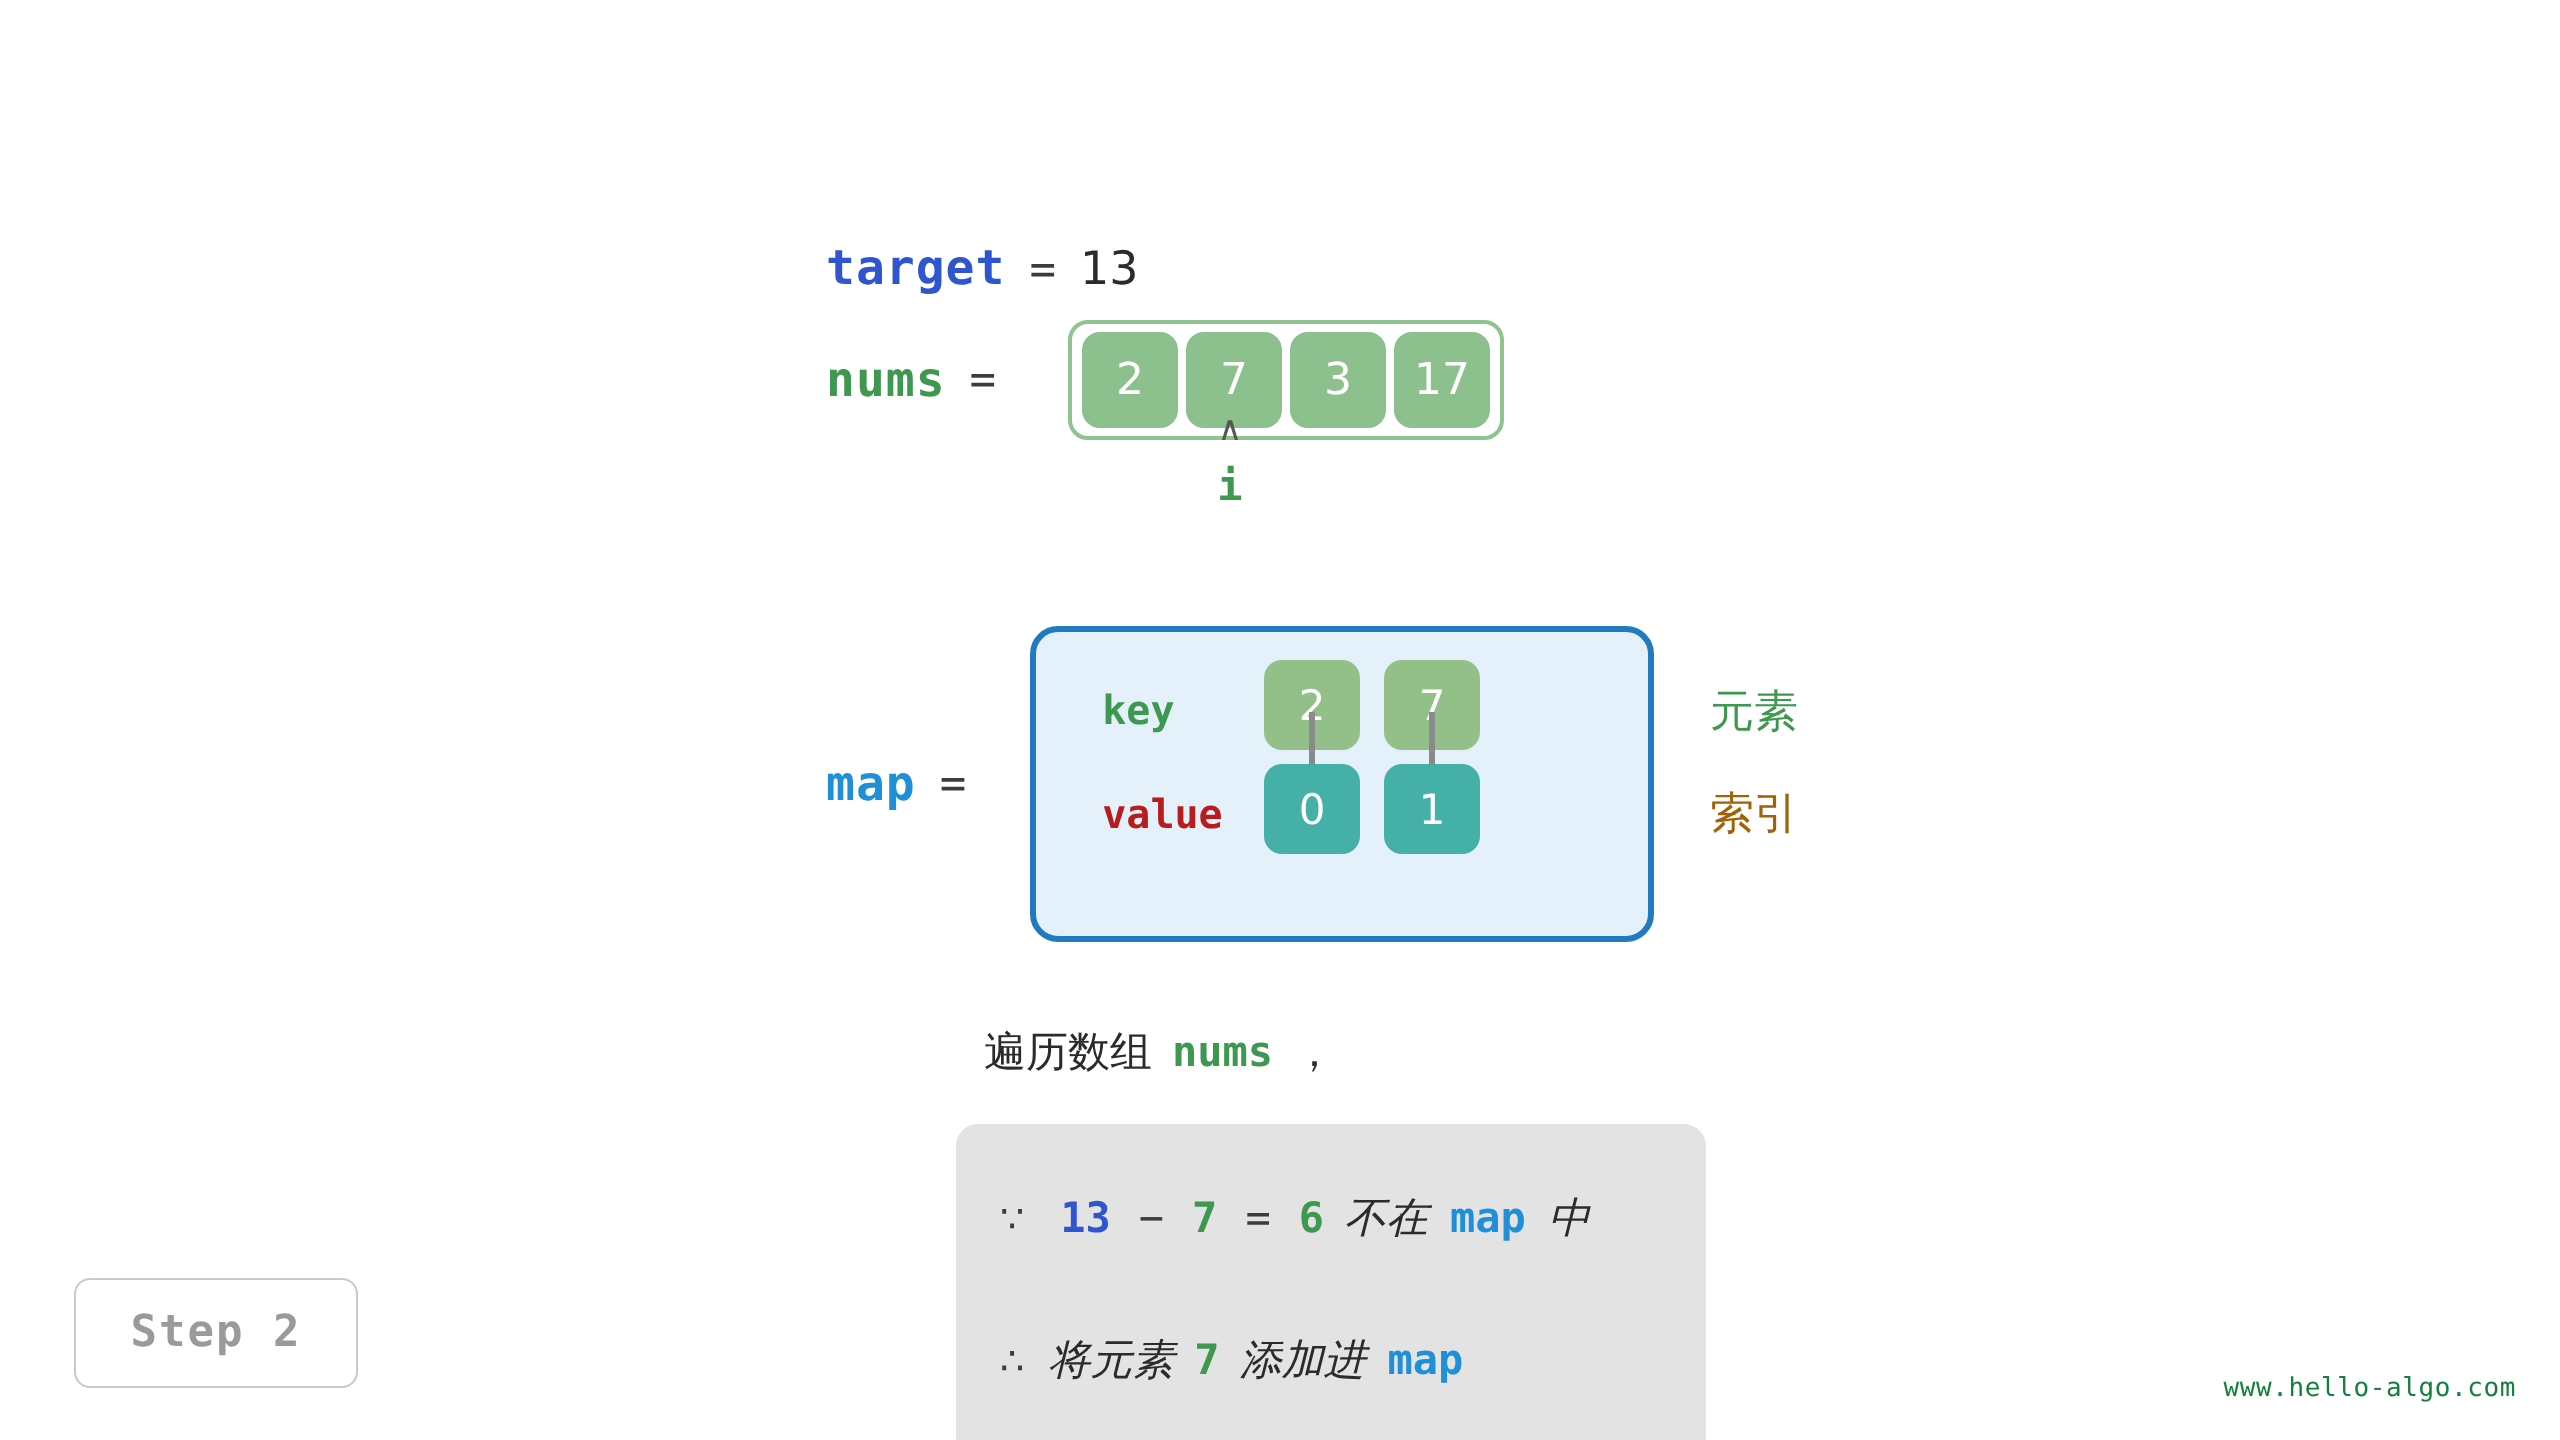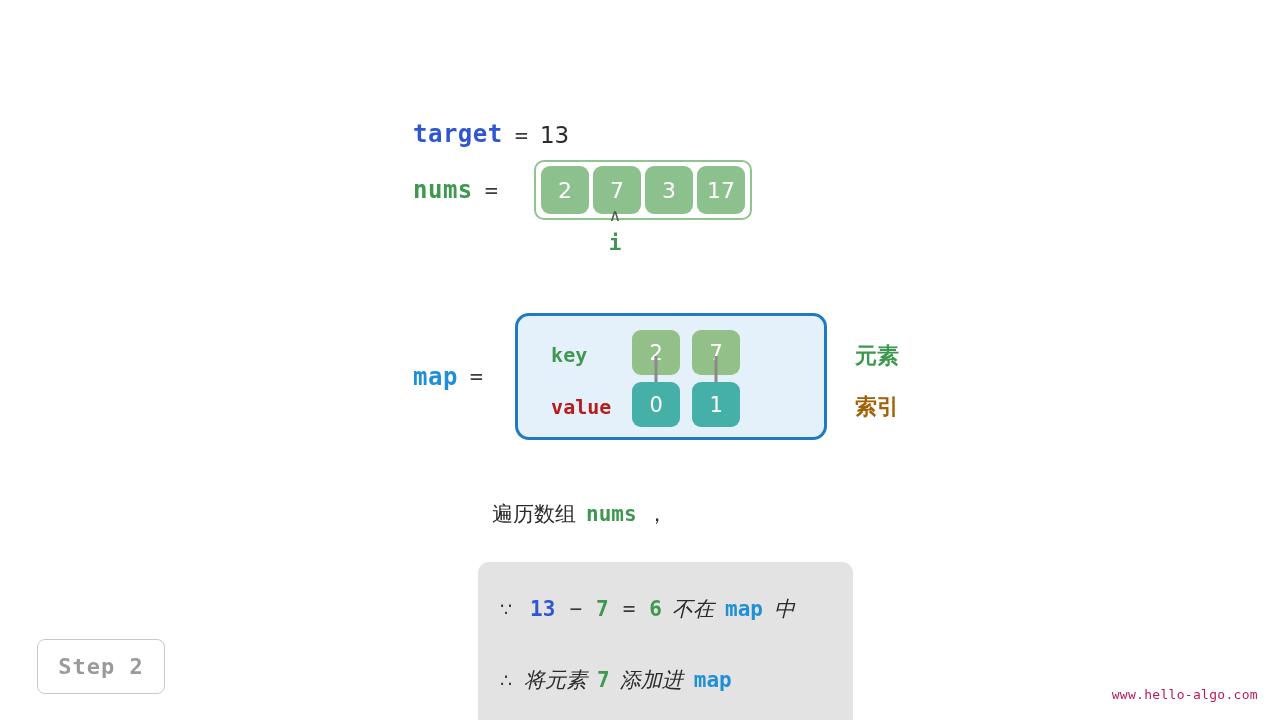--- a/index.html
+++ b/index.html
@@ -126,21 +126,21 @@
   }
   #map-row .eq {
     font-size: 22px;
     color: #3c3c3c;
     margin: 0 12px;
     font-family: "DejaVu Sans Mono", "Liberation Mono", monospace;
   }
   .map-box {
     margin-left: 20px;
     width: 312px;
-    height: 127px;
+    height: 158px;
     border: 3px solid #1f7ac0;
     border-radius: 14px;
     background: #e4f0fa;
     position: relative;
     box-sizing: border-box;
     text-align: right;
   }
   .map-label {
     position: absolute;
     font-family: "DejaVu Sans Mono", "Liberation Mono", monospace;
@@ -178,31 +178,31 @@
     transform: translateX(-50%);
     width: 14px;
     height: 42px;
     pointer-events: none;
   }
 
   .side-label {
     position: absolute;
     left: 855px;
     font-family: "DejaVu Sans", "Liberation Sans", sans-serif;
-    font-weight: bold;
+    font-weight: normal;
     font-size: 22px;
   }
   #side-label-element { top: 341px; color: #3f9850; }
   #side-label-index   { top: 392px; color: #a16207; }
 
   
   #narration-line {
     position: absolute;
     left: 492px;
-    top: 500px;
+    top: 512px;
     font-size: 21px;
     color: #2b2b2b;
     white-space: pre;
     display: flex;
     align-items: baseline;
   }
   #narration-line .code-green {
     color: #3f9850;
     font-family: "DejaVu Sans Mono", "Liberation Mono", monospace;
     font-weight: bold;
@@ -233,21 +233,21 @@
   .explain-line .num-green { color: #3f9850; font-family: "DejaVu Sans Mono", "Liberation Mono", monospace; font-weight: bold; margin: 0 8px; }
   .explain-line .op        { color: #3c3c3c; font-family: "DejaVu Sans Mono", "Liberation Mono", monospace; margin: 0 6px; }
   .explain-line .code-blue { color: #1f8fd8; font-family: "DejaVu Sans Mono", "Liberation Mono", monospace; font-weight: bold; margin: 0 9px; }
   .explain-line .zh        { margin: 17px 2px; font-style: italic; }
 
   
   #step-badge {
     position: absolute;
     left: 37px;
     top: 639px;
-    width: 128px;
+    width: 142px;
     height: 55px;
     box-sizing: border-box;
     border: 1px solid #c9c9c9;
     border-radius: 8px;
     background: #ffffff;
     display: flex;
     align-items: center;
     justify-content: center;
     font-family: "DejaVu Sans Mono", "Liberation Mono", monospace;
     font-weight: bold;
@@ -255,21 +255,21 @@
     color: #9a9a9a;
     letter-spacing: 1px;
   }
 
   #watermark {
     position: absolute;
     right: 22px;
     bottom: 18px;
     font-family: "DejaVu Sans Mono", "Liberation Mono", monospace;
     font-size: 13px;
-    color: #be185d;
+    color: #15803d;
     letter-spacing: 0.3px;
   }
 </style>
 </head>
 <body>
 
 <div id="target-row">
   <span class="mono var">target</span>
   <span class="eq">=</span>
   <span class="val">13</span>

